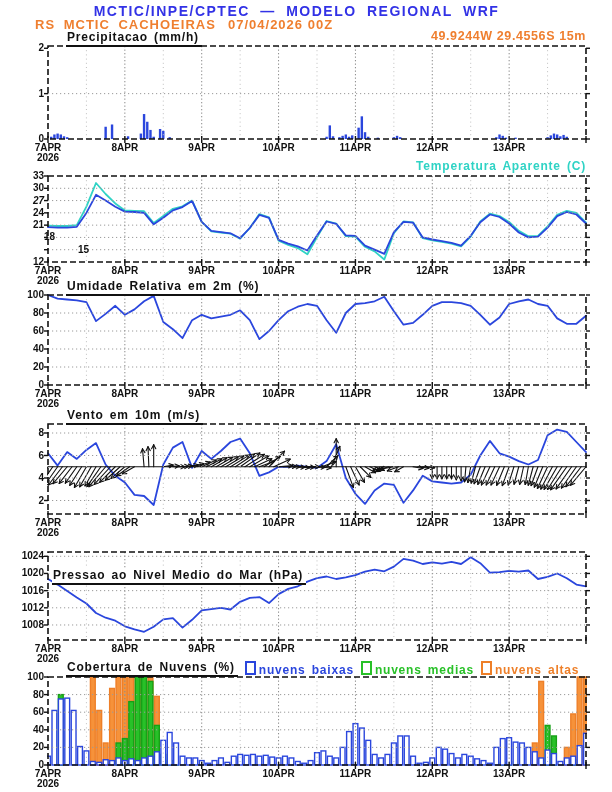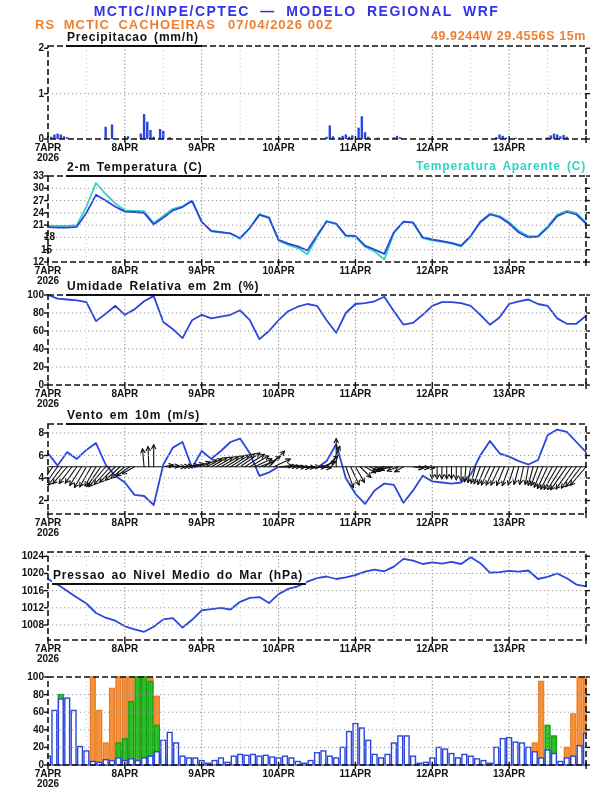--- a/index.html
+++ b/index.html
@@ -778,48 +778,53 @@
       <line x1="278.57142857142856" y1="762" x2="278.57142857142856" y2="769" stroke="#111" stroke-width="1.4"></line>
       <line x1="355.42857142857144" y1="762" x2="355.42857142857144" y2="769" stroke="#111" stroke-width="1.4"></line>
       <line x1="432.2857142857143" y1="762" x2="432.2857142857143" y2="769" stroke="#111" stroke-width="1.4"></line>
       <line x1="509.14285714285717" y1="762" x2="509.14285714285717" y2="769" stroke="#111" stroke-width="1.4"></line>
       <line x1="586" y1="762" x2="586" y2="769" stroke="#111" stroke-width="1.4"></line>
     </svg>
 
   <div class="abs ptitle" style="left:66px;top:30px;">Precipitacao (mm/h)</div>
   <div class="abs loc" style="left: 0px; width: 586px; text-align: right; top: 29px; color: rgb(239, 127, 47);">49.9244W 29.4556S 15m</div>
 
-  <div class="abs ptitle" style="left:66px;top:160px;">2-m Temperatura (C)</div>
   <div class="abs ptitle2" style="left: 0px; width: 586px; text-align: right; top: 159px; color: rgb(47, 211, 197);">Temperatura Aparente (C)</div>
 
   <div class="abs ptitle" style="left:66px;top:279px;">Umidade Relativa em 2m (%)</div>
 
   <div class="abs ptitle" style="left:66px;top:408px;">Vento em 10m (m/s)</div>
 
   <div class="abs ptitle" style="left:52px;top:536px;margin-top:32px;">Pressao ao Nivel Medio do Mar (hPa)</div>
 
+  <div class="abs legend-row" style="left:66px;top:660px;">
+    <span class="ptitle">Cobertura de Nuvens (%)</span>
+    <span class="ptitle2" style="color: rgb(42, 70, 221);"><span class="lgbox" id="lg0" style="border-color: rgb(42, 70, 221);"></span><span>nuvens baixas</span></span>
+    <span class="ptitle2" style="color: rgb(40, 193, 40);"><span class="lgbox" id="lg1" style="border-color: rgb(40, 193, 40);"></span><span>nuvens medias</span></span>
+    <span class="ptitle2" style="color: rgb(238, 127, 40);"><span class="lgbox" id="lg2" style="border-color: rgb(238, 127, 40);"></span><span>nuvens altas</span></span>
+  </div>
 
   <div id="labels-layer">
       <div class="abs ylab" style="left:0;top:133px;">0</div>
       <div class="abs ylab" style="left:0;top:87.6341463414634px;">1</div>
       <div class="abs ylab" style="left:0;top:42.26829268292683px;">2</div>
       <div class="abs xlab" style="left:18px;top:142px;">7APR</div>
       <div class="abs xlab" style="left:18px;top:152px;">2026</div>
       <div class="abs xlab" style="left:94.85714285714286px;top:142px;">8APR</div>
       <div class="abs xlab" style="left:171.71428571428572px;top:142px;">9APR</div>
       <div class="abs xlab" style="left:248.57142857142856px;top:142px;">10APR</div>
       <div class="abs xlab" style="left:325.42857142857144px;top:142px;">11APR</div>
       <div class="abs xlab" style="left:402.2857142857143px;top:142px;">12APR</div>
       <div class="abs xlab" style="left:479.14285714285717px;top:142px;">13APR</div>
       <div class="abs ylab" style="left:0;top:256px;">12</div>
-      <div class="abs ylab" style="left:8px;top:243.71428571428572px;">15</div>
+      <div class="abs ylab" style="left:1px;top:243.71428571428572px;padding-left:44px;">15</div>
       <div class="abs ylab" style="left:0;top:231.42857142857144px;padding-left:11px;">18</div>
       <div class="abs ylab" style="left:0;top:219.14285714285714px;">21</div>
       <div class="abs ylab" style="left:0;top:206.85714285714286px;">24</div>
-      <div class="abs ylab" style="left:0;top:194.57142857142856px;">27</div>
+      <div class="abs ylab" style="left:0;top:194.57142857142856px;font-style:italic;">27</div>
       <div class="abs ylab" style="left:0;top:182.28571428571428px;">30</div>
       <div class="abs ylab" style="left:0;top:170px;">33</div>
       <div class="abs xlab" style="left:18px;top:265px;">7APR</div>
       <div class="abs xlab" style="left:18px;top:275px;">2026</div>
       <div class="abs xlab" style="left:94.85714285714286px;top:265px;">8APR</div>
       <div class="abs xlab" style="left:171.71428571428572px;top:265px;">9APR</div>
       <div class="abs xlab" style="left:248.57142857142856px;top:265px;">10APR</div>
       <div class="abs xlab" style="left:325.42857142857144px;top:265px;">11APR</div>
       <div class="abs xlab" style="left:402.2857142857143px;top:265px;">12APR</div>
       <div class="abs xlab" style="left:479.14285714285717px;top:265px;">13APR</div>

